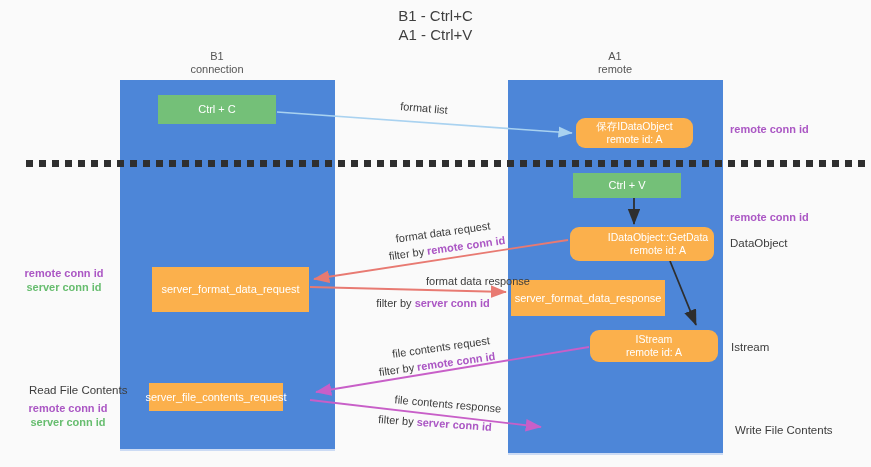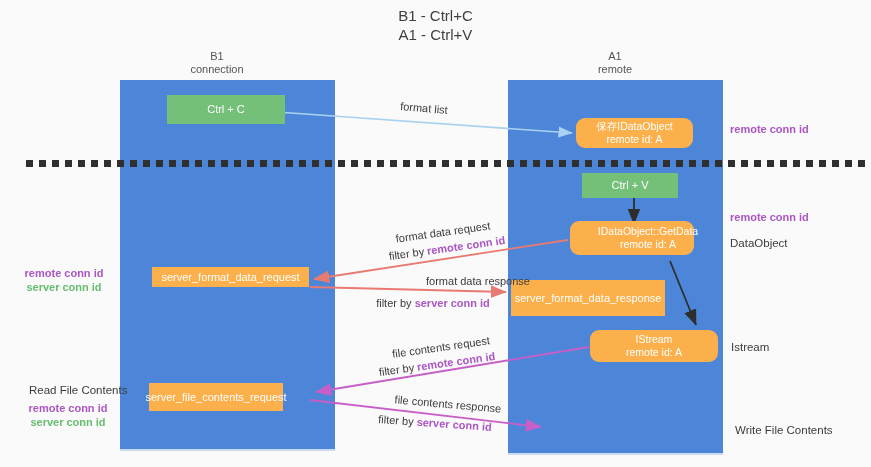--- a/index.html
+++ b/index.html
@@ -11,21 +11,21 @@
   body{font-family:"Liberation Sans",sans-serif;background:#fff;}
   .canvas{position:relative;width:871px;height:467px;background:var(--background);overflow:hidden;}
 
   .title{position:absolute;top:6px;left:0;width:871px;text-align:center;color:#3f3f3f;
          font-size:15px;line-height:19px;}
   .lane-header{position:absolute;text-align:center;color:#555;font-size:11px;line-height:13px;width:170px;}
   .lane-rect{position:absolute;background:var(--panel-blue);border-bottom:2px solid #ccdbf4;}
 
   .node{position:absolute;display:flex;flex-direction:column;align-items:center;justify-content:center;
         color:#fff;font-size:11px;text-align:center;line-height:13px;}
-  .green{background:var(--box-green);margin-left:9px;}
+  .green{background:var(--box-green);}
   .orange{background:var(--box-orange);}
   .two-line{font-size:10.5px;line-height:13px;border-radius:9px;}
 
   .dashline{position:absolute;left:26px;top:160px;width:845px;height:7px;
             background:repeating-linear-gradient(90deg,#2f2f2f 0 7px,transparent 7px 13px);}
 
   .mid-label{position:absolute;font-size:11px;color:var(--text-dark);white-space:nowrap;}
   .purple{color:var(--text-purple);font-weight:700;}
   .greenlbl{color:var(--text-green);font-weight:700;}
   .fb{margin-right:3px;}
@@ -90,30 +90,30 @@
 
   <div class="node green" style="left:158px;top:95px;width:118px;height:29px;">
     <span>Ctrl + C</span>
   </div>
 
   <div class="node orange two-line" style="left:576px;top:118px;width:117px;height:30px;">
     <span>保存IDataObject</span>
     <span>remote id: A</span>
   </div>
 
-  <div class="node green" style="left:573px;top:173px;width:96px;height:25px;">
+  <div class="node green" style="left:573px;top:173px;width:108px;height:25px;">
     <span>Ctrl + V</span>
   </div>
 
-  <div class="node orange two-line" style="left:570px;top:221px;width:124px;height:34px;padding-left:32px;">
+  <div class="node orange two-line" style="left:570px;top:227px;width:144px;height:34px;padding-left:32px;">
     <span>IDataObject::GetData</span>
     <span>remote id: A</span>
   </div>
 
-  <div class="node orange" style="left:152px;top:267px;width:157px;height:20px;">
+  <div class="node orange" style="left:152px;top:267px;width:157px;height:45px;">
     <span>server_format_data_request</span>
   </div>
 
   <div class="node orange" style="left:511px;top:280px;width:154px;height:36px;">
     <span>server_format_data_response</span>
   </div>
 
   <div class="node orange two-line" style="left:590px;top:330px;width:128px;height:32px;">
     <span>IStream</span>
     <span>remote id: A</span>

